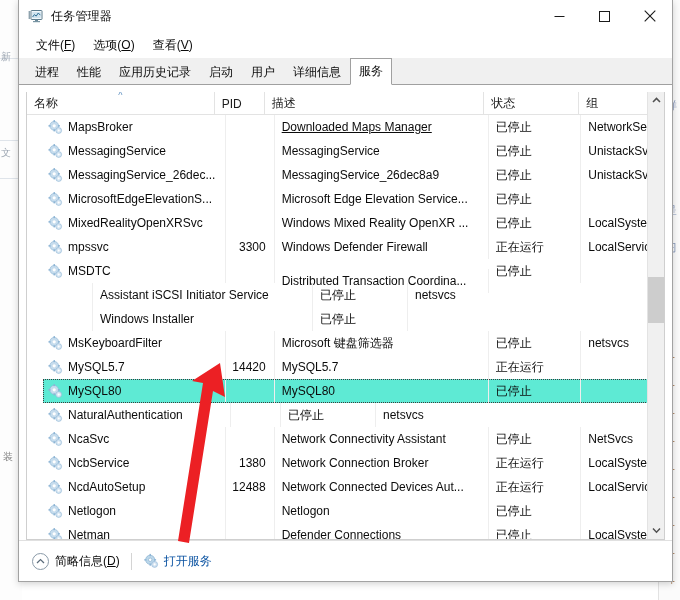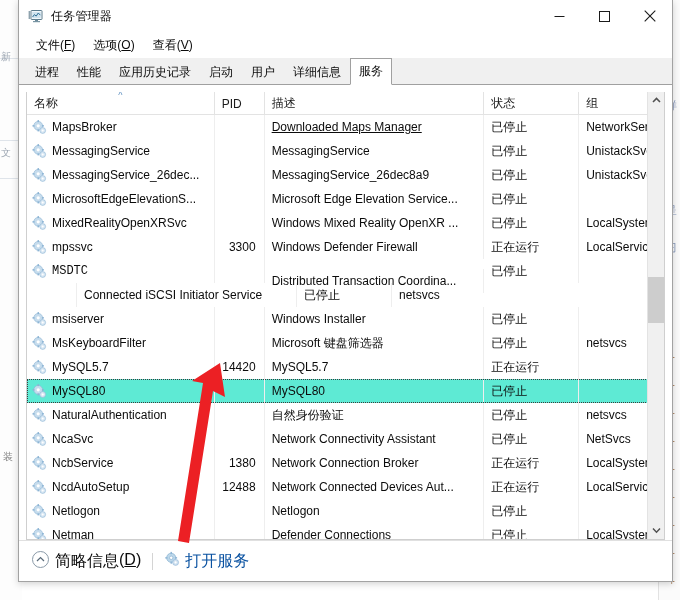--- a/index.html
+++ b/index.html
@@ -163,21 +163,21 @@
     font-size: 9px; color: #5d8fc0; line-height: 9px;
   }
 
   
   #rowsclip {
     flex: 1 1 auto;
     position: relative;
     overflow: hidden;
   }
   #rows {
-    position: absolute; left: 0; top: 0; right: 0;
+    position: absolute; left: 16px; top: 0; right: 0;
   }
   .row {
     height: 24px;
     display: flex; align-items: center;
     font-size: 12px; color: #0b0b0b;
     position: relative;
   }
   .row.selected {
     background: #5eead4;
     outline: 1px dotted #3c3c3c;
@@ -215,22 +215,22 @@
 
   
   #statusbar {
     flex: 0 0 41px; height: 41px;
     background: #ffffff;
     border-top: 1px solid #e0e0e0;
     display: flex; align-items: center;
     padding-left: 13px;
   }
   .sb-link {
-    display: flex; align-items: flex-start;
-    font-size: 16px; color: #0b0b0b;
+    display: flex; align-items: center;
+    font-size: 12px; color: #0b0b0b;
   }
   .chev-circle {
     width: 17px; height: 17px; border-radius: 50%;
     border: 1px solid #8a9aa8;
     display: flex; align-items: center; justify-content: center;
     margin-right: 6px;
     color: #5a6b7a; font-size: 9px; line-height: 1;
   }
   .sb-sep {
     width: 1px; height: 17px; background: #d4d4d4;
@@ -458,21 +458,21 @@
                     <circle cx="11.7" cy="11.5" r="1" fill="#ffffff"></circle>
                   </svg></span>
                 <span>mpssvc</span>
               </div>
               <div class="cell pid" style="width: 50px; text-align: center;">3300</div>
               <div class="cell desc" style="width: 220px;">Windows Defender Firewall</div>
               <div class="cell status" style="width: 95px;">正在运行</div>
               <div class="cell group" style="width: 85px; border-right: none;">LocalService...</div>
             </div>
             <div class="row">
-              <div class="cell name" style="width: 188px; font-family: Liberation Mono, monospace;">
+              <div class="cell name" style="width: 188px;">
                 <span class="gear"><svg width="16" height="16" viewBox="0 0 16 16">
                     <circle cx="7.2" cy="6.8" r="4.4" fill="#c6dced" stroke="#8cb4d4" stroke-width="0.6"></circle>
                     <circle cx="7.2" cy="6.8" r="1.6" fill="#ffffff"></circle>
                     <g fill="#8cb4d4">
                       <rect x="6.5" y="1.1" width="1.5" height="2"></rect>
                       <rect x="6.5" y="10.4" width="1.5" height="2"></rect>
                       <rect x="1.5" y="6.1" width="2" height="1.5"></rect>
                       <rect x="10.9" y="6.1" width="2" height="1.5"></rect>
                     </g>
                     <circle cx="11.7" cy="11.5" r="2.9" fill="#d8e7f3" stroke="#8cb4d4" stroke-width="0.6"></circle>
@@ -480,40 +480,25 @@
                   </svg></span>
                 <span>MSDTC</span>
               </div>
               <div class="cell pid" style="width: 50px;"></div>
               <div class="cell desc" style="width: 220px; margin-top: 20px;">Distributed Transaction Coordina...</div>
               <div class="cell status" style="width: 95px;">已停止</div>
               <div class="cell group" style="width: 85px; border-right: none;"></div>
             </div>
             <div class="row">
               <div class="cell pid" style="width: 50px;"></div>
-              <div class="cell desc" style="width: 220px;">Connected iSCSI Initiator Service</div>
+              <div class="cell desc" style="width: 220px;">Assistant iSCSI Initiator Service</div>
               <div class="cell status" style="width: 95px;">已停止</div>
               <div class="cell group" style="width: 85px; border-right: none;">netsvcs</div>
             </div>
             <div class="row">
-              <div class="cell name" style="width: 188px;">
-                <span class="gear"><svg width="16" height="16" viewBox="0 0 16 16">
-                    <circle cx="7.2" cy="6.8" r="4.4" fill="#c6dced" stroke="#8cb4d4" stroke-width="0.6"></circle>
-                    <circle cx="7.2" cy="6.8" r="1.6" fill="#ffffff"></circle>
-                    <g fill="#8cb4d4">
-                      <rect x="6.5" y="1.1" width="1.5" height="2"></rect>
-                      <rect x="6.5" y="10.4" width="1.5" height="2"></rect>
-                      <rect x="1.5" y="6.1" width="2" height="1.5"></rect>
-                      <rect x="10.9" y="6.1" width="2" height="1.5"></rect>
-                    </g>
-                    <circle cx="11.7" cy="11.5" r="2.9" fill="#d8e7f3" stroke="#8cb4d4" stroke-width="0.6"></circle>
-                    <circle cx="11.7" cy="11.5" r="1" fill="#ffffff"></circle>
-                  </svg></span>
-                <span>msiserver</span>
-              </div>
               <div class="cell pid" style="width: 50px;"></div>
               <div class="cell desc" style="width: 220px;">Windows Installer</div>
               <div class="cell status" style="width: 95px;">已停止</div>
               <div class="cell group" style="width: 85px; border-right: none;"></div>
             </div>
             <div class="row">
               <div class="cell name" style="width: 188px;">
                 <span class="gear"><svg width="16" height="16" viewBox="0 0 16 16">
                     <circle cx="7.2" cy="6.8" r="4.4" fill="#c6dced" stroke="#8cb4d4" stroke-width="0.6"></circle>
                     <circle cx="7.2" cy="6.8" r="1.6" fill="#ffffff"></circle>
@@ -585,21 +570,20 @@
                       <rect x="6.5" y="10.4" width="1.5" height="2"></rect>
                       <rect x="1.5" y="6.1" width="2" height="1.5"></rect>
                       <rect x="10.9" y="6.1" width="2" height="1.5"></rect>
                     </g>
                     <circle cx="11.7" cy="11.5" r="2.9" fill="#d8e7f3" stroke="#8cb4d4" stroke-width="0.6"></circle>
                     <circle cx="11.7" cy="11.5" r="1" fill="#ffffff"></circle>
                   </svg></span>
                 <span>NaturalAuthentication</span>
               </div>
               <div class="cell pid" style="width: 50px;"></div>
-              <div class="cell desc" style="width: 220px;">自然身份验证</div>
               <div class="cell status" style="width: 95px;">已停止</div>
               <div class="cell group" style="width: 85px; border-right: none;">netsvcs</div>
             </div>
             <div class="row">
               <div class="cell name" style="width: 188px;">
                 <span class="gear"><svg width="16" height="16" viewBox="0 0 16 16">
                     <circle cx="7.2" cy="6.8" r="4.4" fill="#c6dced" stroke="#8cb4d4" stroke-width="0.6"></circle>
                     <circle cx="7.2" cy="6.8" r="1.6" fill="#ffffff"></circle>
                     <g fill="#8cb4d4">
                       <rect x="6.5" y="1.1" width="1.5" height="2"></rect>

